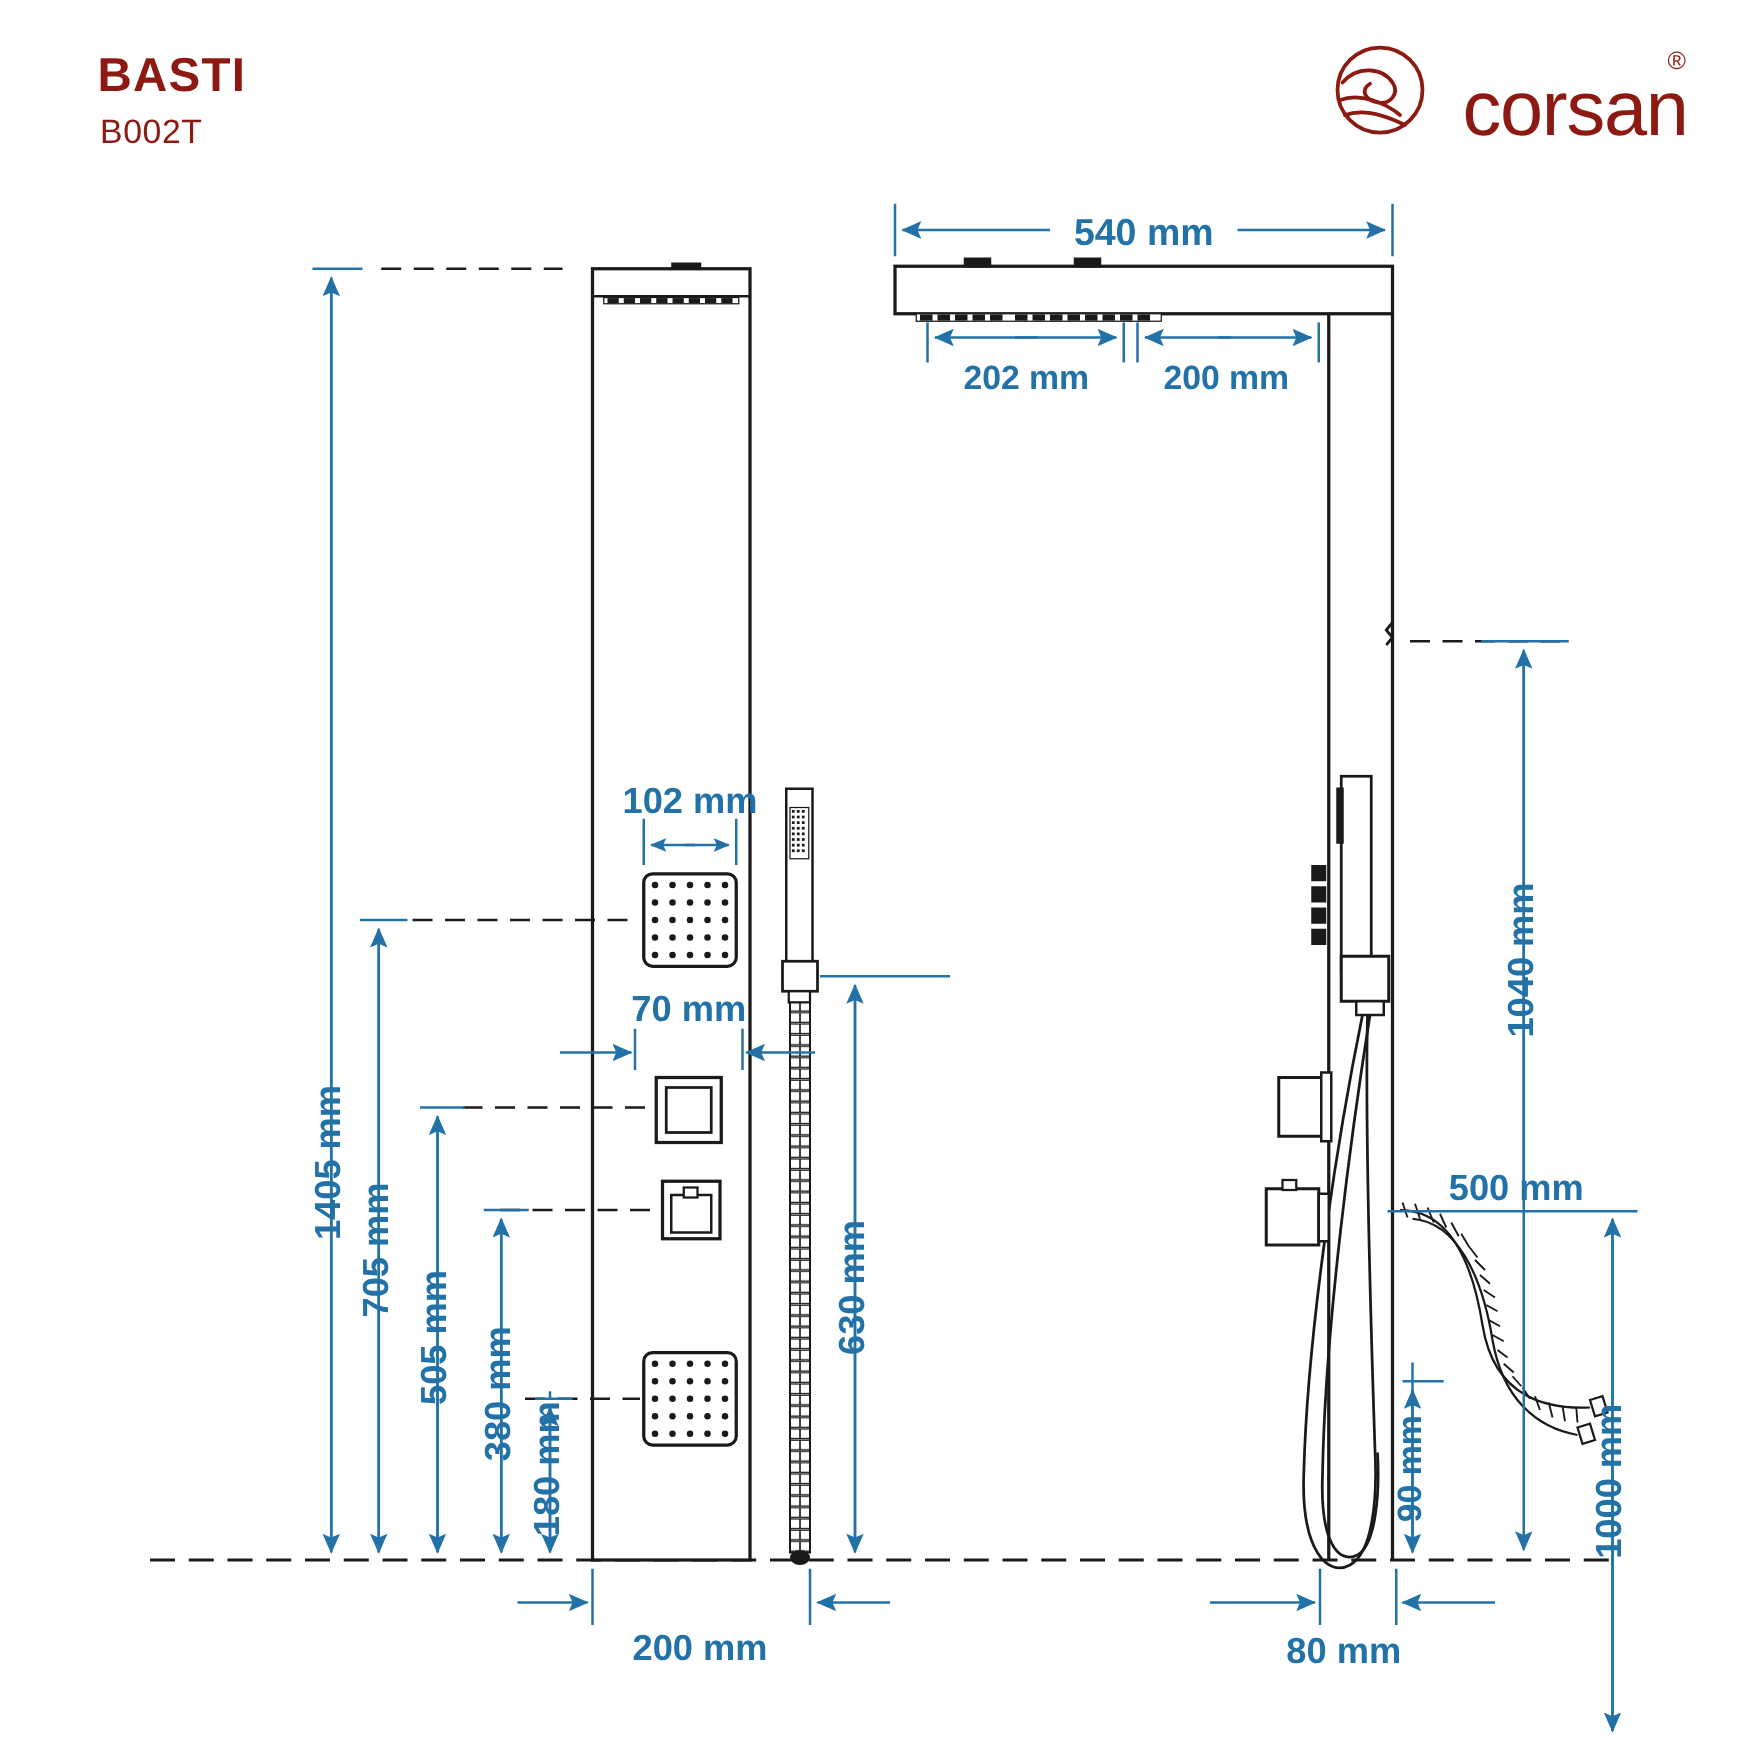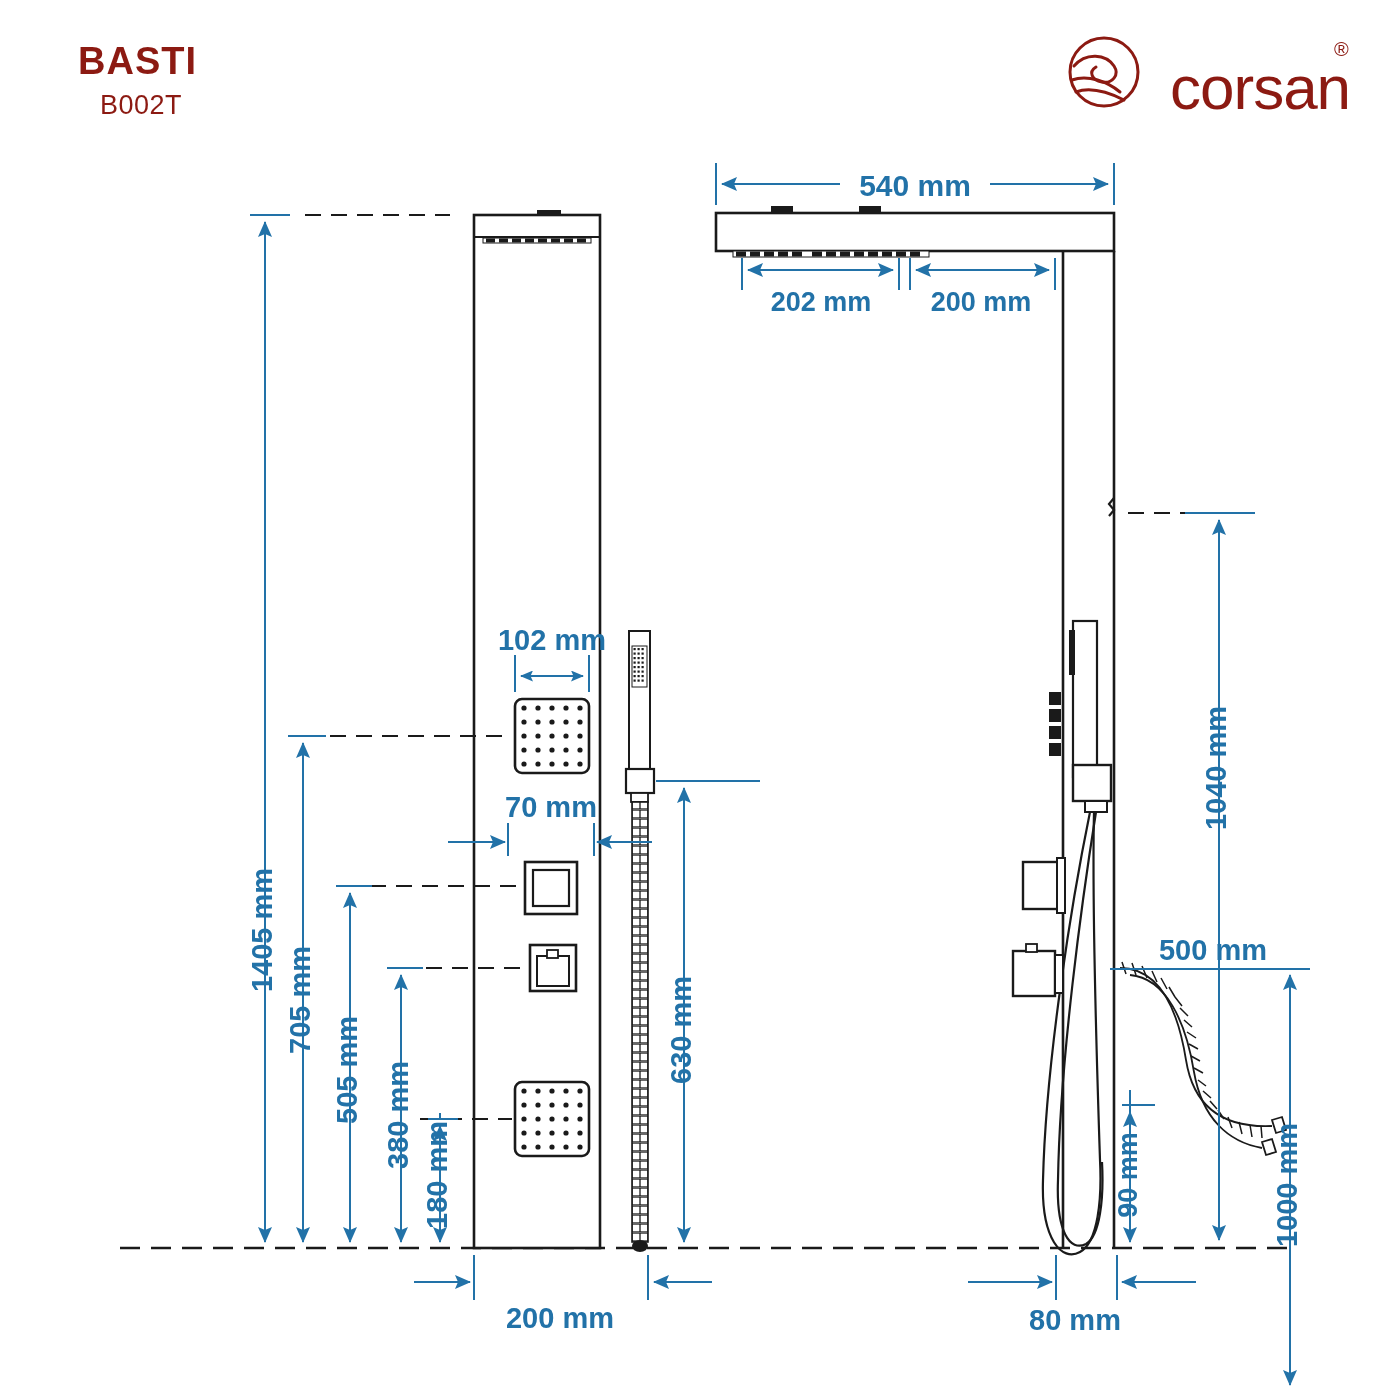--- a/index.html
+++ b/index.html
@@ -14,21 +14,20 @@
 
   .hdr-title{
     position:absolute;left:78px;top:40px;
     font-size:38px;font-weight:bold;letter-spacing:1px;
     color:#8c1a12;
   }
   .hdr-model{
     position:absolute;left:80px;top:90px;
     font-size:27px;font-weight:normal;letter-spacing:0.5px;
     color:#8c1a12;
-    margin-left:20px;
   }
   .logo-wrap{position:absolute;left:1062px;top:34px;width:290px;height:76px;}
   .logo-text{
     position:absolute;left:108px;top:-2px;
     font-size:62px;font-weight:normal;letter-spacing:-1px;
     color:#8c1a12;line-height:72px;margin-top:20px;
   }
   .logo-reg{
     position:absolute;left:272px;top:4px;
     font-size:20px;color:#8c1a12;

